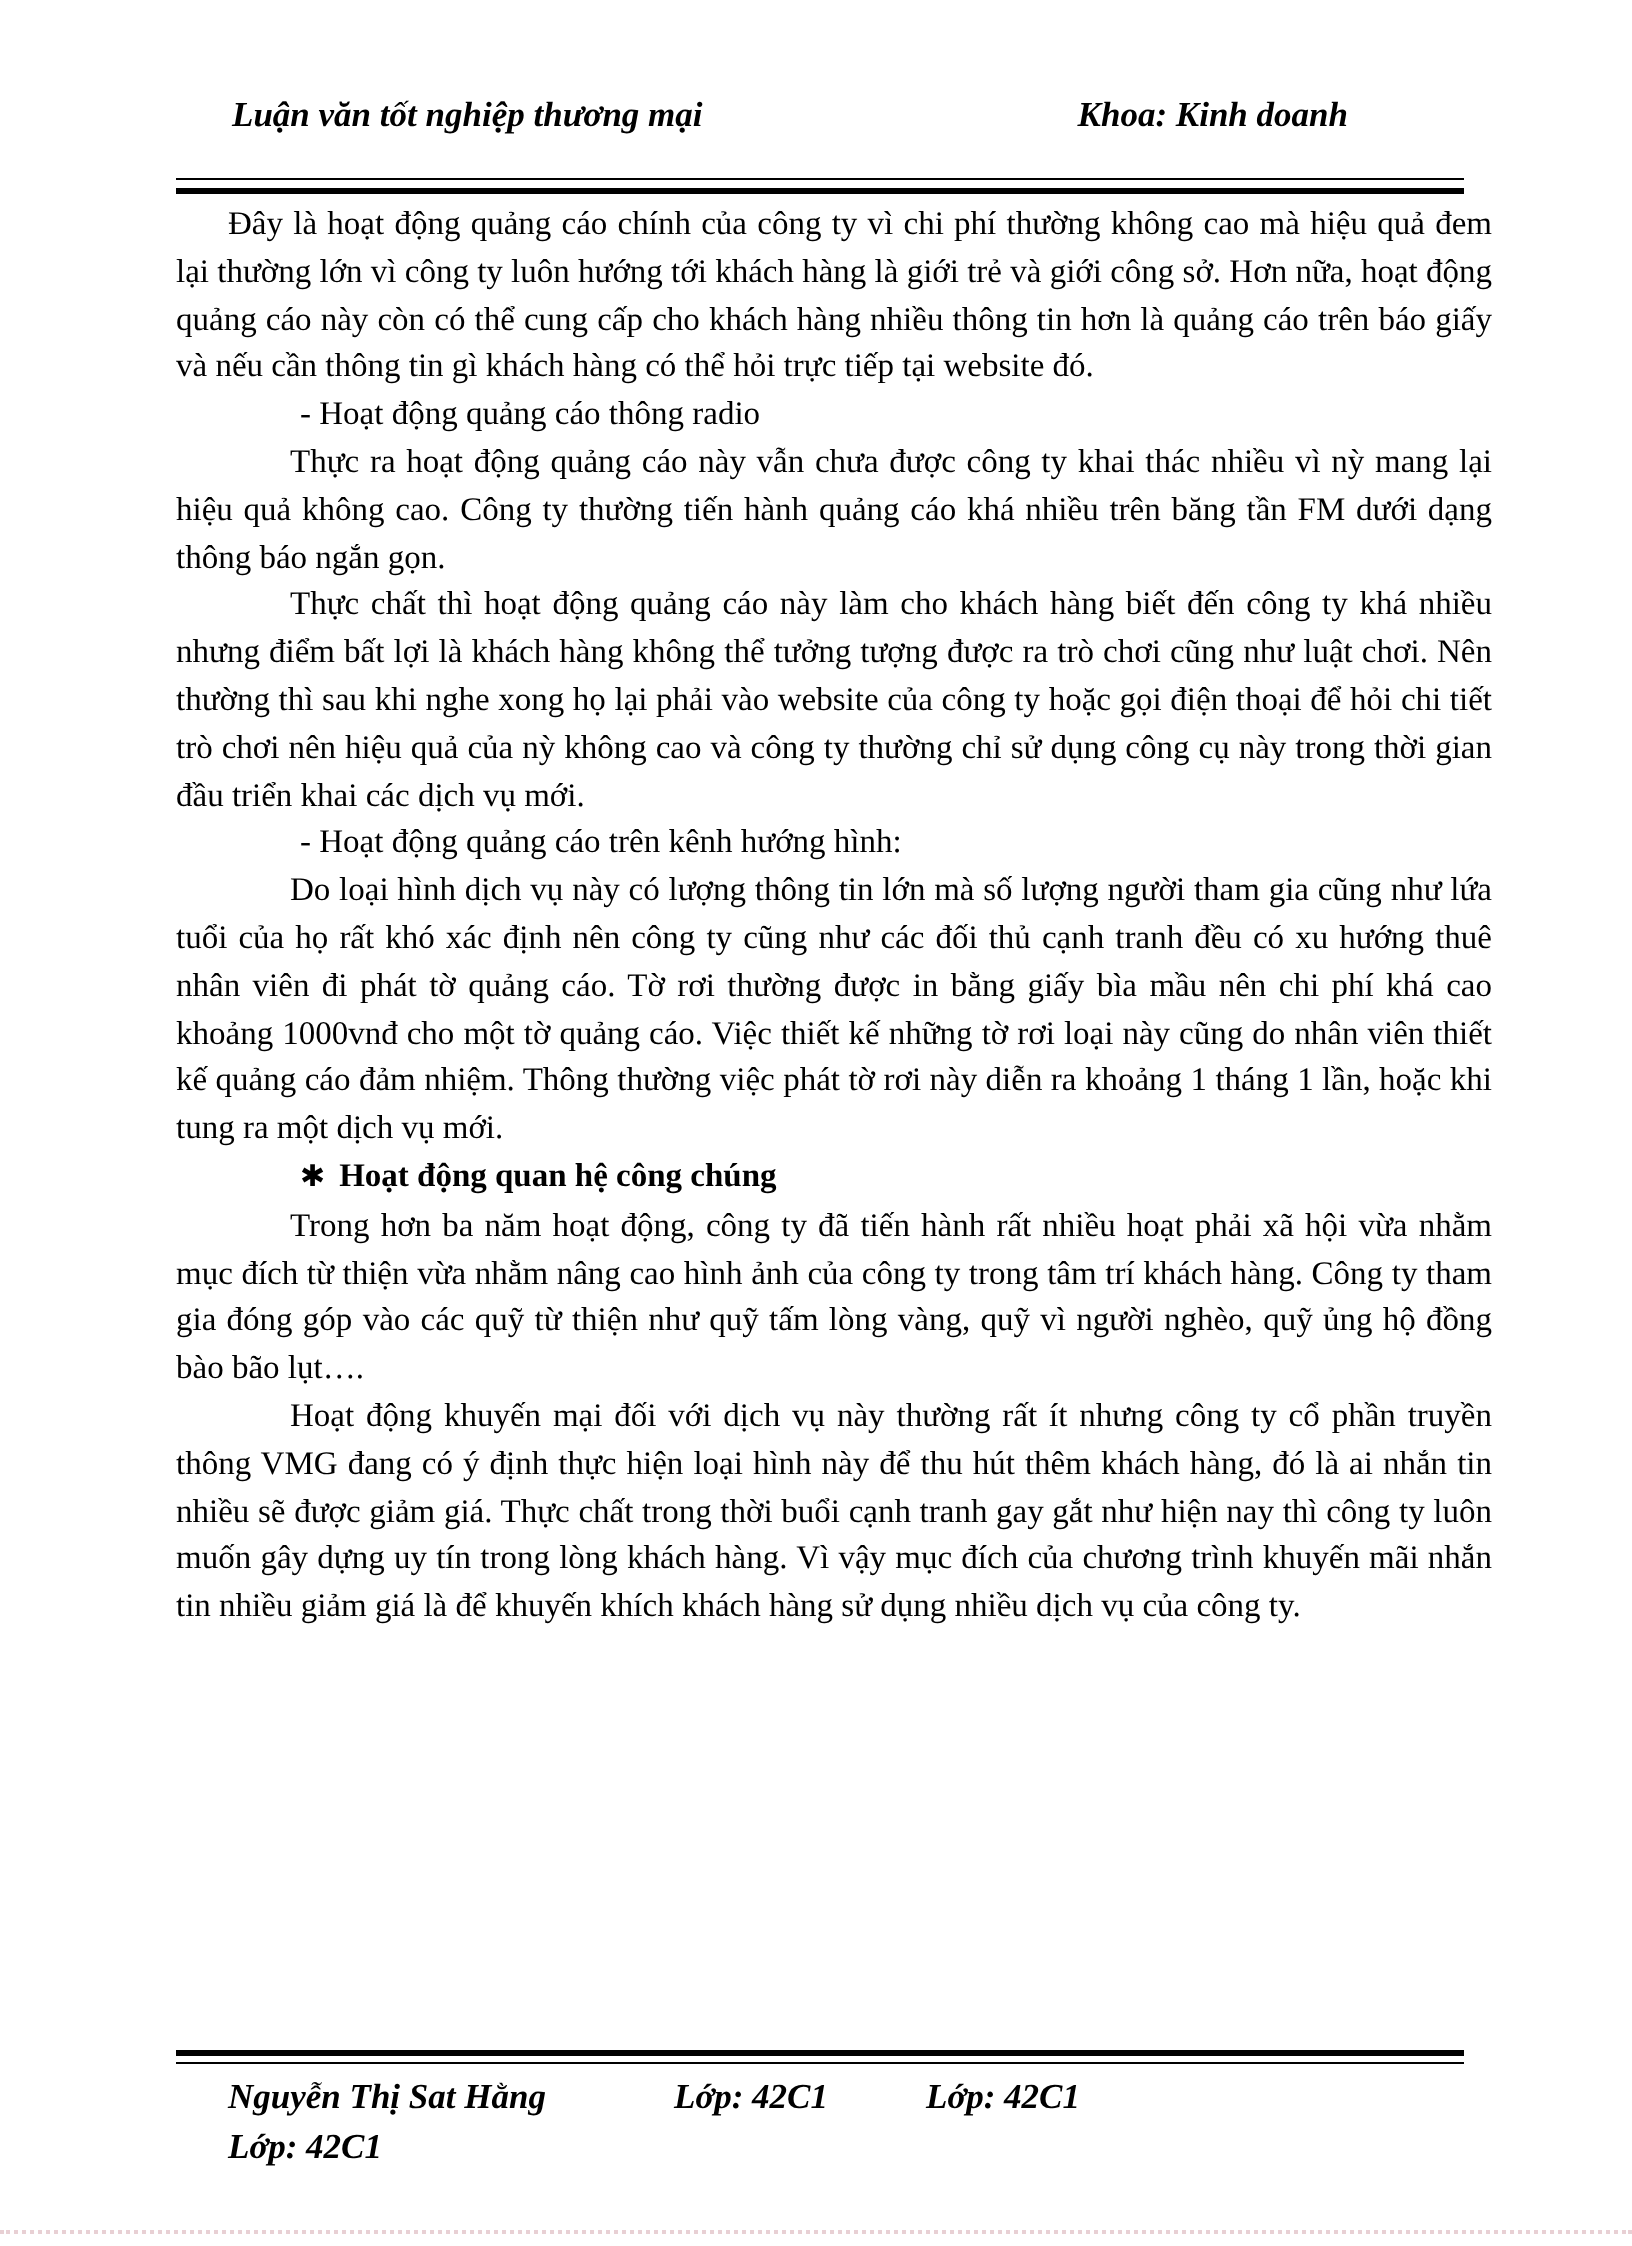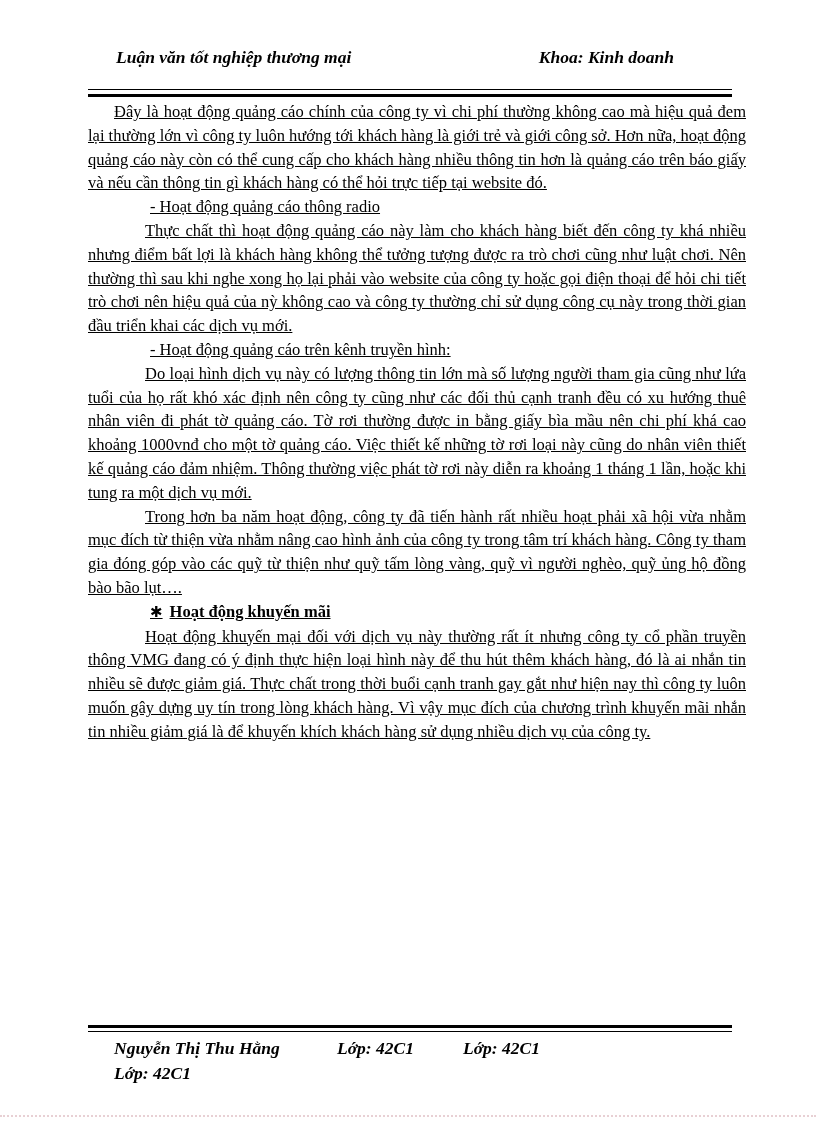--- a/index.html
+++ b/index.html
@@ -51,21 +51,20 @@
   .content {
     position: absolute;
     top: 100px;
     left: 88px;
     right: 70px;
     height: 924px;
     overflow: hidden;
     font-size: 16.5px;
     line-height: 23.8px;
     text-align: justify;
-    text-decoration: underline;
   }
   .content p {
     margin: 0;
     padding: 0;
   }
   .para       { text-indent: 57px; }
   .para-first { text-indent: 26px; }
   .dash-item  { text-indent: 62px; }
   .star-heading {
     text-indent: 62px;
@@ -118,33 +117,34 @@
   <div class="header">
     <div class="header-left">Luận văn tốt nghiệp thương mại</div>
     <div class="header-right">Khoa: Kinh doanh</div>
   </div>
 
   <div class="header-rule"></div>
 
   <div class="content">
     <p class="para-first">Đây là hoạt động quảng cáo chính của công ty vì chi phí thường không cao mà hiệu quả đem lại thường lớn vì công ty luôn hướng tới khách hàng là giới trẻ và giới công sở. Hơn nữa, hoạt động quảng cáo này còn có thể cung cấp cho khách hàng nhiều thông tin hơn là quảng cáo trên báo giấy và nếu cần thông tin gì khách hàng có thể hỏi trực tiếp tại website đó.</p>
     <p class="dash-item">- Hoạt động quảng cáo thông radio</p>
+    <p class="para">Thực ra hoạt động quảng cáo này vẫn chưa được công ty khai thác nhiều vì nỳ mang lại hiệu quả không cao. Công ty thường tiến hành quảng cáo khá nhiều trên băng tần FM dưới dạng thông báo ngắn gọn.</p>
     <p class="para">Thực chất thì hoạt động quảng cáo này làm cho khách hàng biết đến công ty khá nhiều nhưng điểm bất lợi là khách hàng không thể tưởng tượng được ra trò chơi cũng như luật chơi. Nên thường thì sau khi nghe xong họ lại phải vào website của công ty hoặc gọi điện thoại để hỏi chi tiết trò chơi nên hiệu quả của nỳ không cao và công ty thường chỉ sử dụng công cụ này trong thời gian đầu triển khai các dịch vụ mới.</p>
-    <p class="dash-item">- Hoạt động quảng cáo trên kênh truyền hình:</p>
+    <p class="dash-item">- Hoạt động quảng cáo trên kênh hướng hình:</p>
     <p class="para">Do loại hình dịch vụ này có lượng thông tin lớn mà số lượng người tham gia cũng như lứa tuổi của họ rất khó xác định nên công ty cũng như các đối thủ cạnh tranh đều có xu hướng thuê nhân viên đi phát tờ quảng cáo. Tờ rơi thường được in bằng giấy bìa mầu nên chi phí khá cao khoảng 1000vnđ cho một tờ quảng cáo. Việc thiết kế những tờ rơi loại này cũng do nhân viên thiết kế quảng cáo đảm nhiệm. Thông thường việc phát tờ rơi này diễn ra khoảng 1 tháng 1 lần, hoặc khi tung ra một dịch vụ mới.</p>
+    <p class="star-heading"><span class="star">✱</span><span>Hoạt động quan hệ công chúng</span></p>
     <p class="para">Trong hơn ba năm hoạt động, công ty đã tiến hành rất nhiều hoạt phải xã hội vừa nhằm mục đích từ thiện vừa nhằm nâng cao hình ảnh của công ty trong tâm trí khách hàng. Công ty tham gia đóng góp vào các quỹ từ thiện như quỹ tấm lòng vàng, quỹ vì người nghèo, quỹ ủng hộ đồng bào bão lụt….</p>
-    <p class="star-heading"><span class="star">✱</span><span>Hoạt động khuyến mãi</span></p>
     <p class="para">Hoạt động khuyến mại đối với dịch vụ này thường rất ít nhưng công ty cổ phần truyền thông VMG đang có ý định thực hiện loại hình này để thu hút thêm khách hàng, đó là ai nhắn tin nhiều sẽ được giảm giá. Thực chất trong thời buổi cạnh tranh gay gắt như hiện nay thì công ty luôn muốn gây dựng uy tín trong lòng khách hàng. Vì vậy mục đích của chương trình khuyến mãi nhắn tin nhiều giảm giá là để khuyến khích khách hàng sử dụng nhiều dịch vụ của công ty.</p>
   </div>
 
   <div class="footer-rule"></div>
 
   <div class="footer">
     <div class="footer-line1">
-      <span class="footer-name">Nguyễn Thị Thu Hằng</span>
+      <span class="footer-name">Nguyễn Thị Sat Hằng</span>
       <span class="footer-class-mid">Lớp: 42C1</span>
       <span class="footer-class-right">Lớp: 42C1</span>
     </div>
     <div class="footer-line2">Lớp: 42C1</div>
   </div>
 
   <div class="page-break-line"></div>
 
 </div>
 

